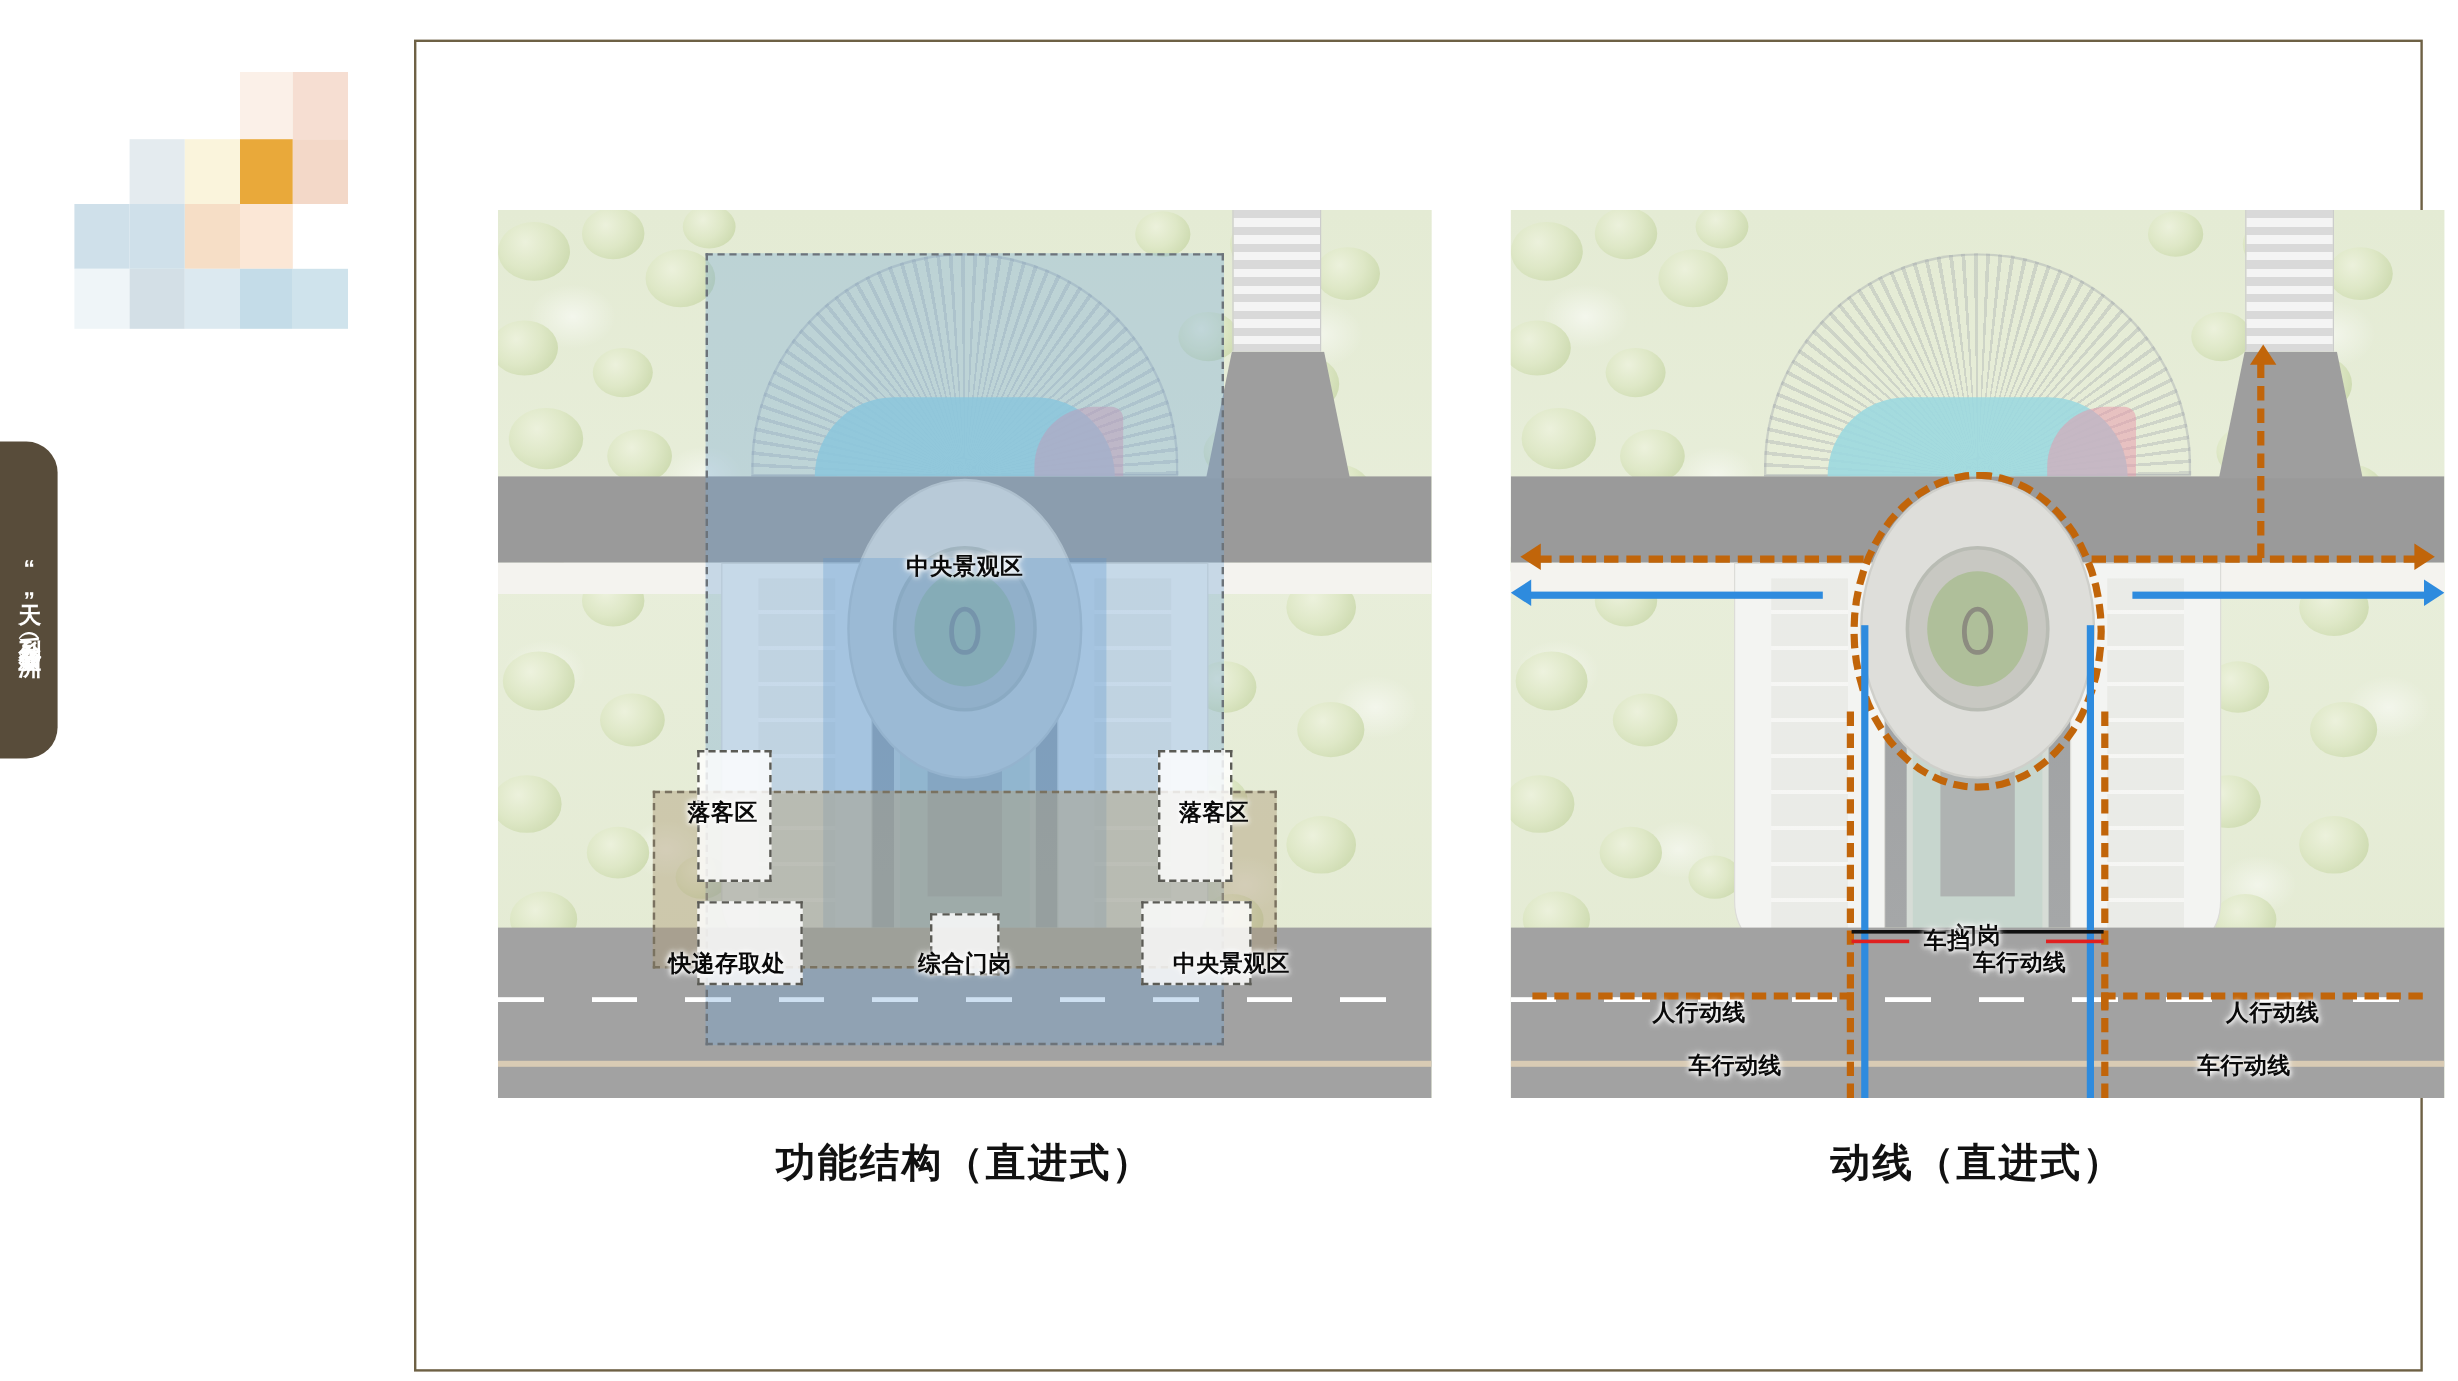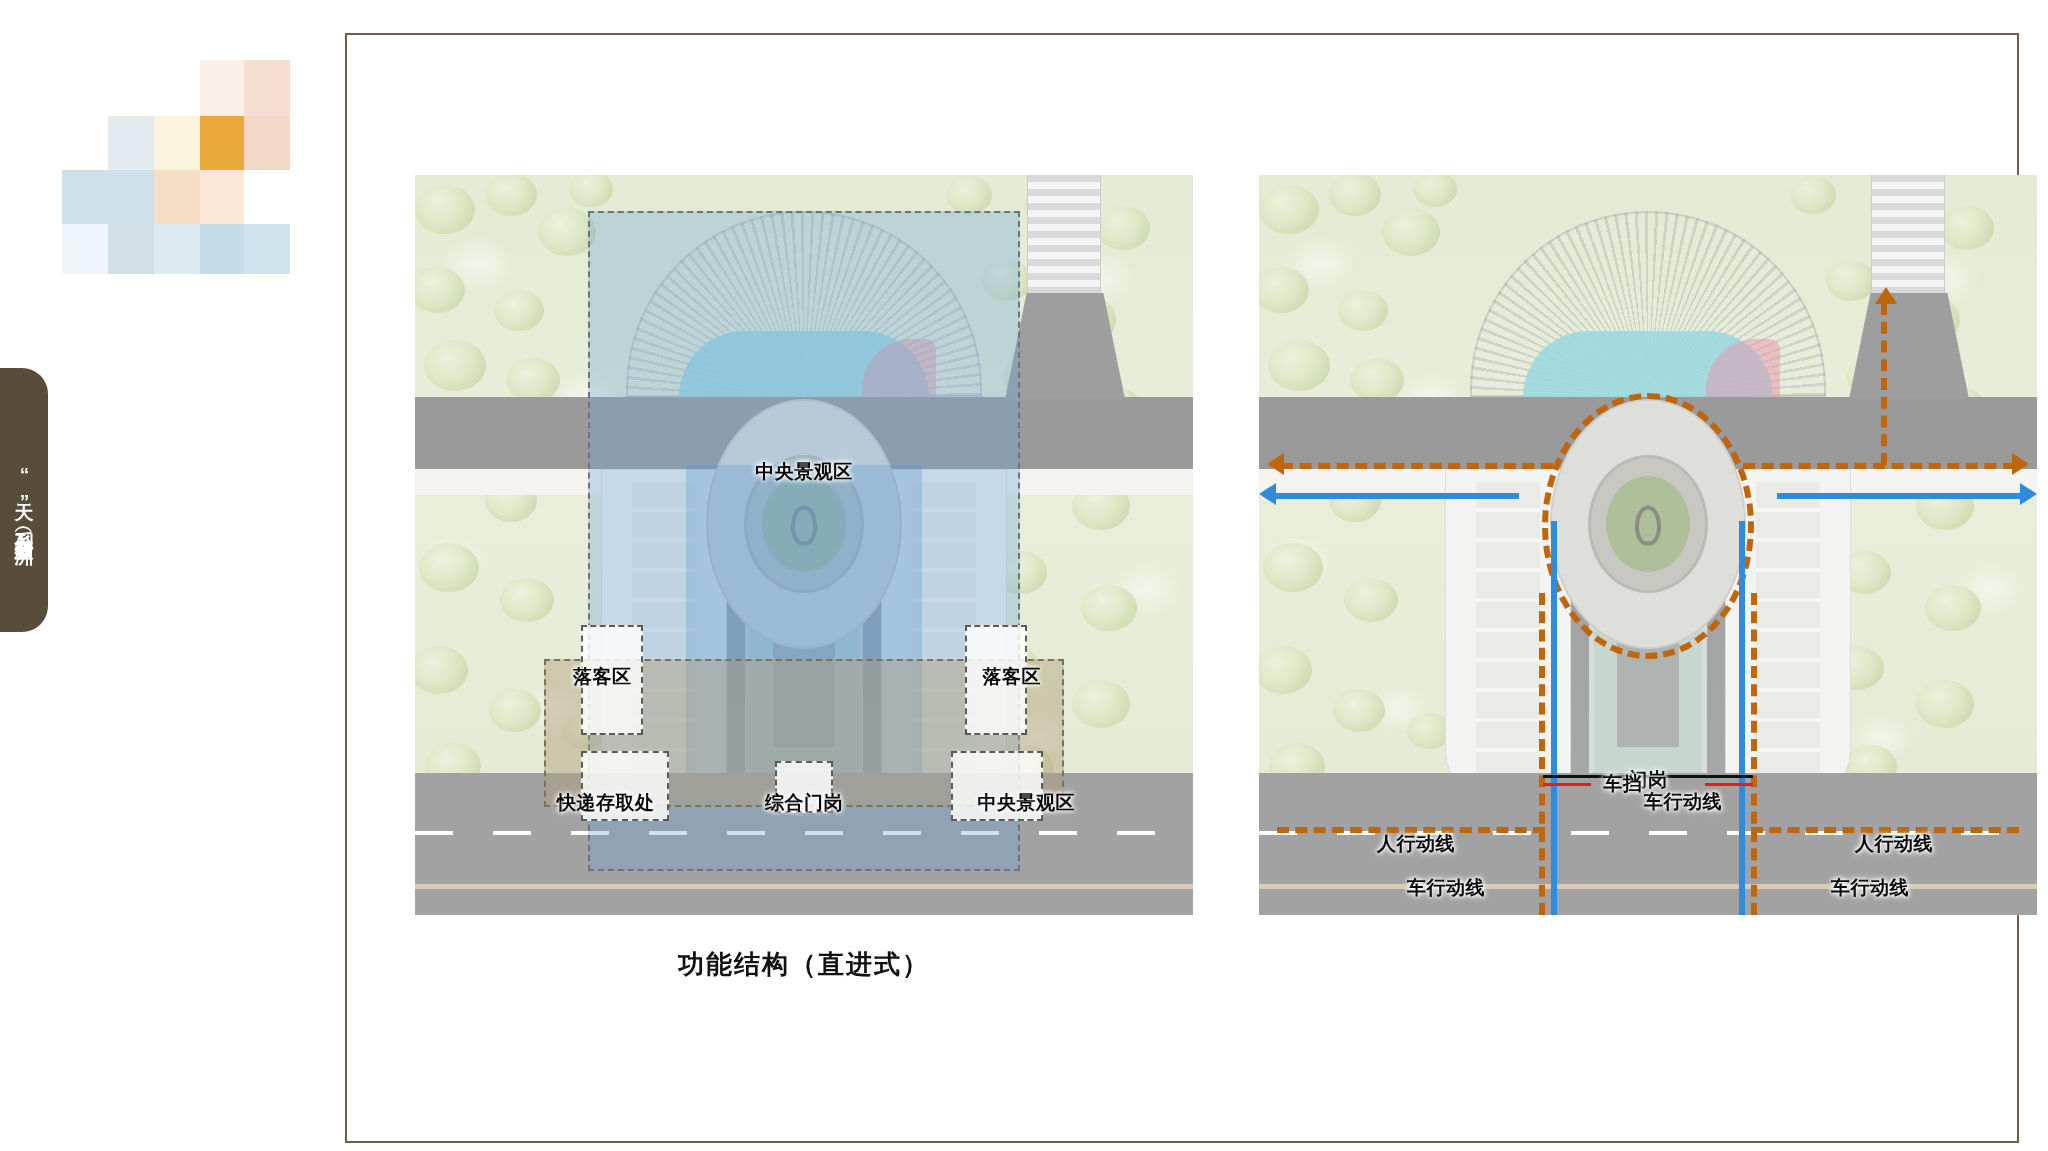--- a/index.html
+++ b/index.html
@@ -74,21 +74,21 @@
   .plans { position: absolute; left: 24px; top: 140px; width: 1626px; height: 830px; }
   .plan-wrap { position: absolute; top: 0; width: 778px; height: 830px; }
   .plan-wrap.left  { left: 44px; }
   .plan-wrap.right { left: 888px; }
   .plan {
     position: relative; width: 778px; height: 740px; overflow: hidden;
     background: #E9EFDB;
   }
   .caption {
     position: absolute; top: 772px; left: 0; width: 778px;
-    text-align: center; font-size: 26px; font-weight: bold;
+    text-align: center; font-size: 33px; font-weight: bold;
     color: #111; letter-spacing: 2px;
   }
 
   
   .greenbg {
     position: absolute; inset: 0;
     background:
       radial-gradient(ellipse 60px 45px at 8% 12%, rgba(255,255,255,.55), transparent 60%),
       radial-gradient(ellipse 55px 42px at 22% 30%, rgba(255,255,255,.5), transparent 60%),
       radial-gradient(ellipse 58px 44px at 5% 52%, rgba(255,255,255,.5), transparent 60%),
@@ -501,17 +501,18 @@
           <div class="gate-red" style="right:284px;top:608px;width:48px"></div>
 
           <div class="lbl" style="left:50%;transform:translateX(-50%);top:592px">门岗</div>
           <div class="lbl" style="left:50%;transform:translateX(-115%);top:596px">车挡</div>
           <div class="lbl" style="left:50%;transform:translateX(-5%);top:614px">车行动线</div>
           <div class="lbl" style="left:118px;top:656px">人行动线</div>
           <div class="lbl" style="right:104px;top:656px">人行动线</div>
           <div class="lbl" style="left:148px;top:700px">车行动线</div>
           <div class="lbl" style="right:128px;top:700px">车行动线</div>
         </div>
+        <div class="caption">动线（直进式）</div>
       </div>
 
     </div>
   </section>
 </div>
 
 </body></html>

